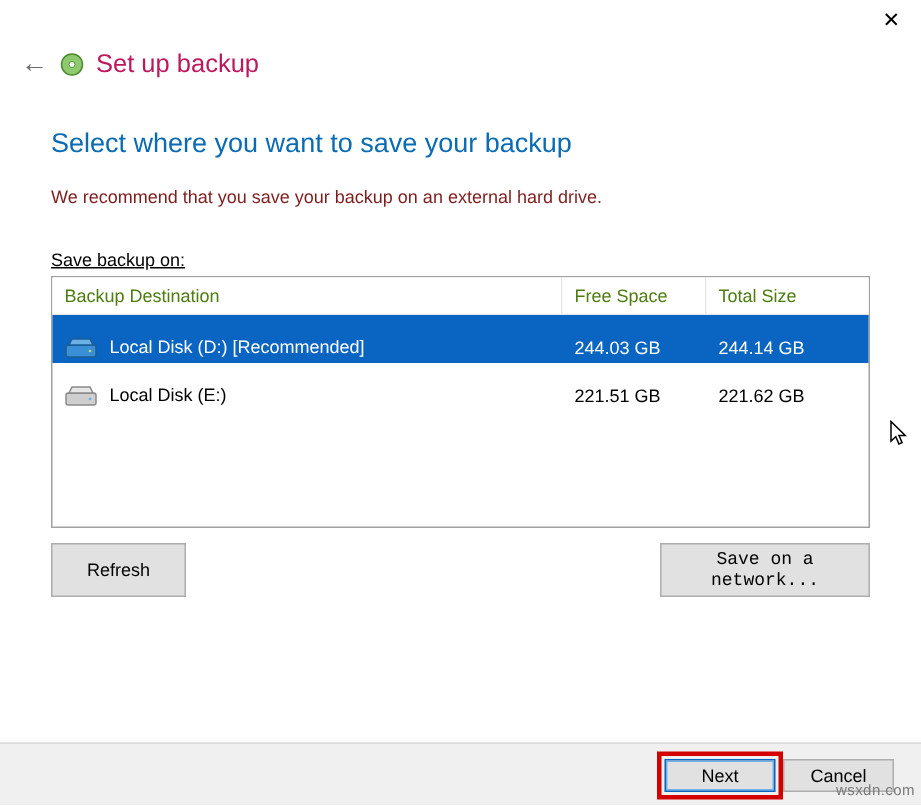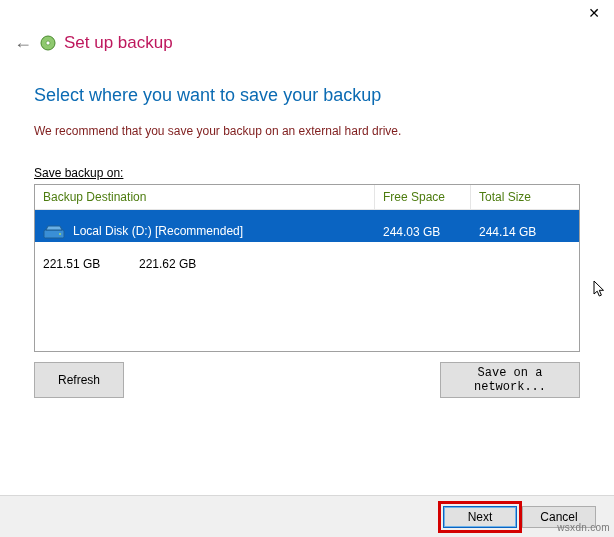--- a/index.html
+++ b/index.html
@@ -200,20 +200,30 @@
             <circle cx="17" cy="10" r="0.9" fill="#aee06a"></circle>
           </svg>
         </span>
         <span>Local Disk (D:) [Recommended]</span>
       </div>
       <div class="td col-free">244.03 GB</div>
       <div class="td col-total">244.14 GB</div>
     </div>
 
     <div class="row">
+      <div class="td col-dest">
+        <span class="drive-icon">
+          <svg viewBox="0 0 22 16" width="22" height="16">
+            <rect x="1" y="6" width="20" height="8" rx="1.5" fill="#cfcfcf" stroke="#8a8a8a"></rect>
+            <path d="M3 6 L5 2 H17 L19 6 Z" fill="#e6e6e6" stroke="#8a8a8a"></path>
+            <circle cx="17" cy="10" r="0.9" fill="#6ab0e6"></circle>
+          </svg>
+        </span>
+        <span>Local Disk (E:)</span>
+      </div>
       <div class="td col-free">221.51 GB</div>
       <div class="td col-total">221.62 GB</div>
     </div>
   </div>
 
   <div class="below-table">
     <button class="btn btn-refresh">Refresh</button>
     <button class="btn btn-network">Save on a network...</button>
   </div>
 </div>

